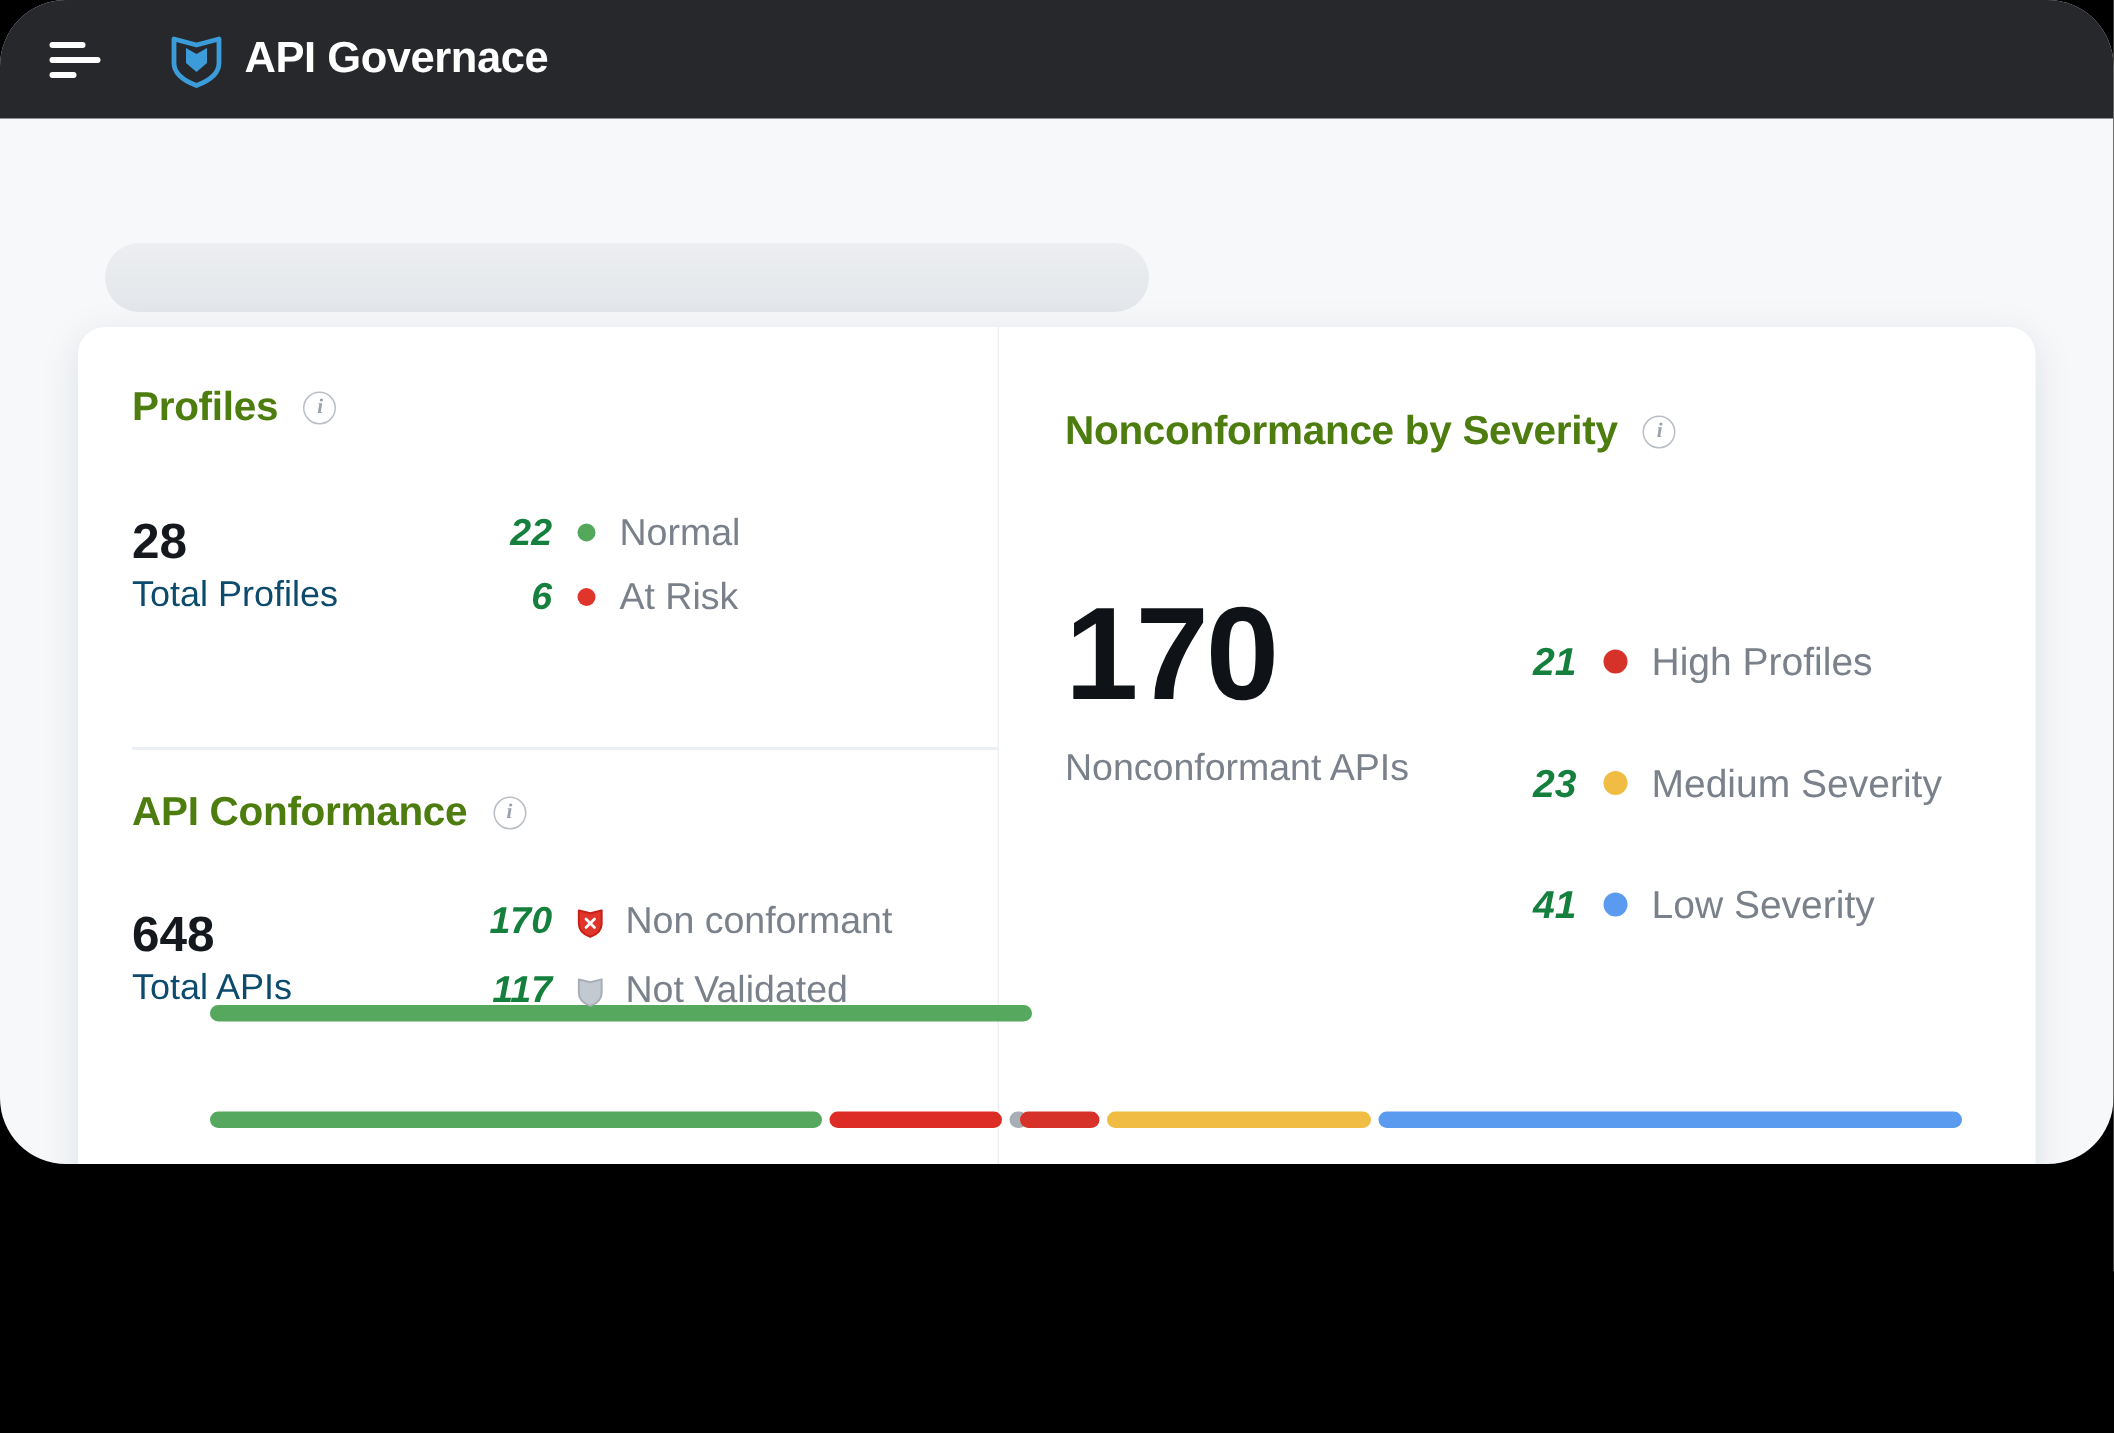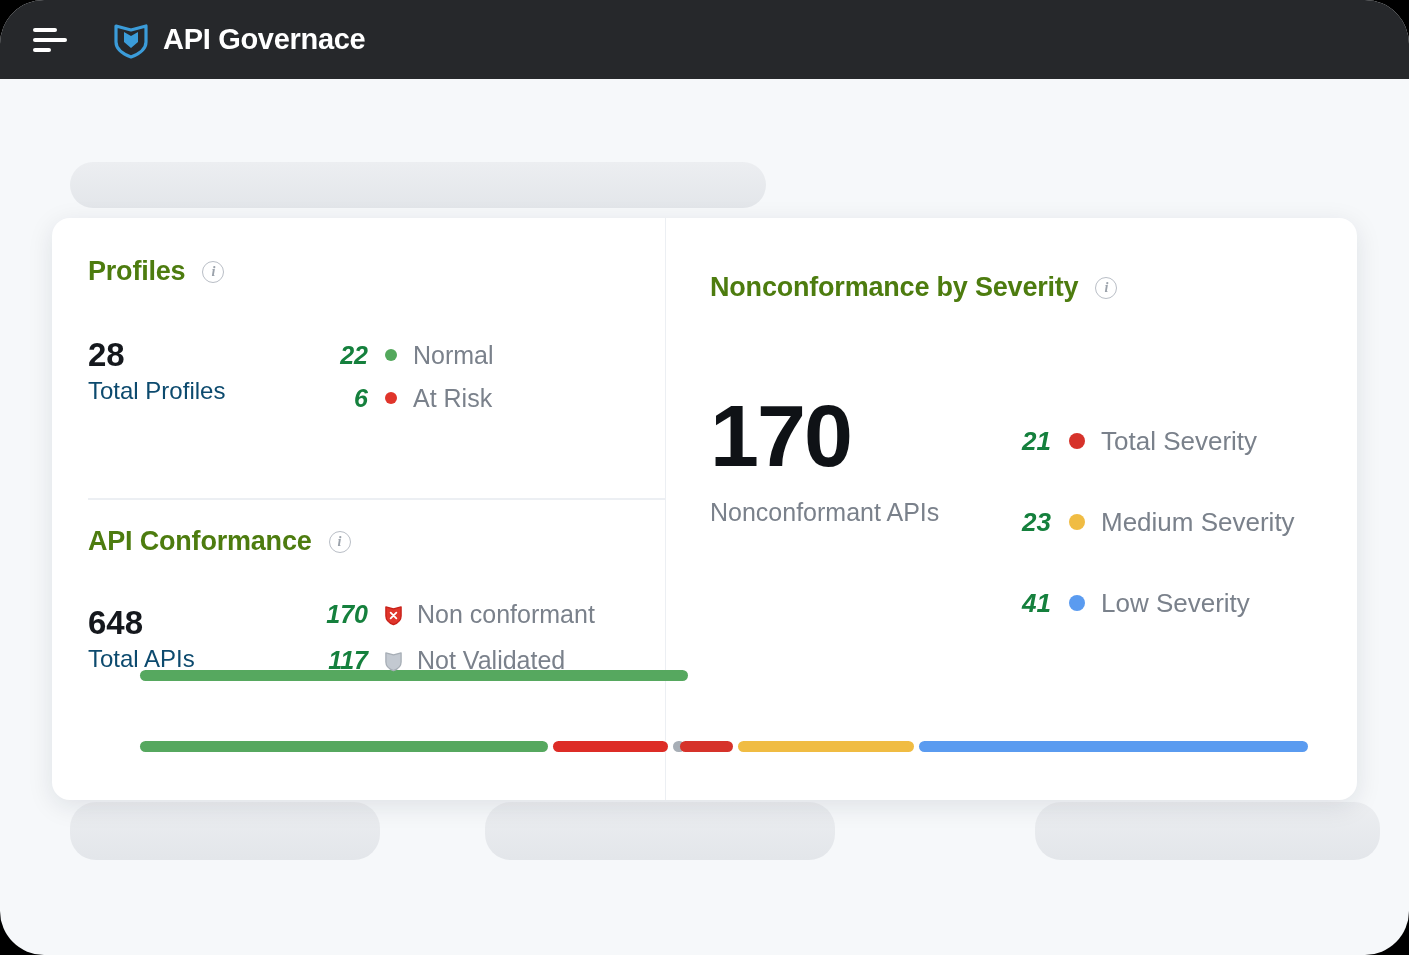--- a/index.html
+++ b/index.html
@@ -8,21 +8,21 @@
     width: 1409px;
     height: 955px;
     background: #000000;
     font-family: "Liberation Sans", sans-serif;
     overflow: hidden;
   }
 
   #viewport {
     position: relative;
     width: 1409px;
-    height: 955px;
+    height: 776px;
     background: #f6f8fa;
     border-radius: 44px;
     overflow: hidden;
   }
 
   
   #appbar {
     position: absolute;
     left: 0; top: 0;
     width: 1409px;
@@ -137,21 +137,21 @@
 
   
   #profiles-block {
     position: absolute;
     left: 36px; top: 38px;
     width: 560px;
   }
 
   #profiles-stats {
     display: flex;
-    align-items: flex-start;
+    align-items: center;
     margin-top: 48px;
   }
   .big-stat {
     display: flex;
     flex-direction: column;
   }
   .big-stat .num {
     font-size: 33px;
     font-weight: bold;
     color: #15181d;
@@ -406,21 +406,21 @@
       <div id="severity-body">
         <div id="severity-total">
           <div class="num">170</div>
           <div class="label">Nonconformant APIs</div>
         </div>
 
         <div class="legend" id="severity-legend">
           <div class="legend-row">
             <div class="legend-num">21</div>
             <div class="legend-dot" style="background:#d6322a"></div>
-            <div class="legend-text">Total Severity</div>
+            <div class="legend-text">High Profiles</div>
           </div>
           <div class="legend-row">
             <div class="legend-num">23</div>
             <div class="legend-dot" style="background:#f0bc43"></div>
             <div class="legend-text">Medium Severity</div>
           </div>
           <div class="legend-row">
             <div class="legend-num">41</div>
             <div class="legend-dot" style="background:#5a9bf0"></div>
             <div class="legend-text">Low Severity</div>

